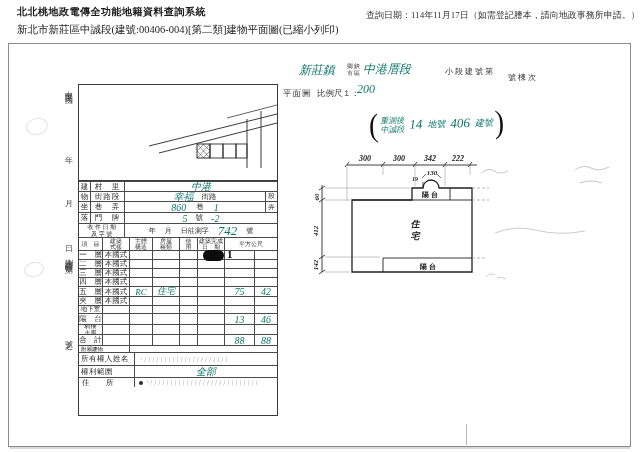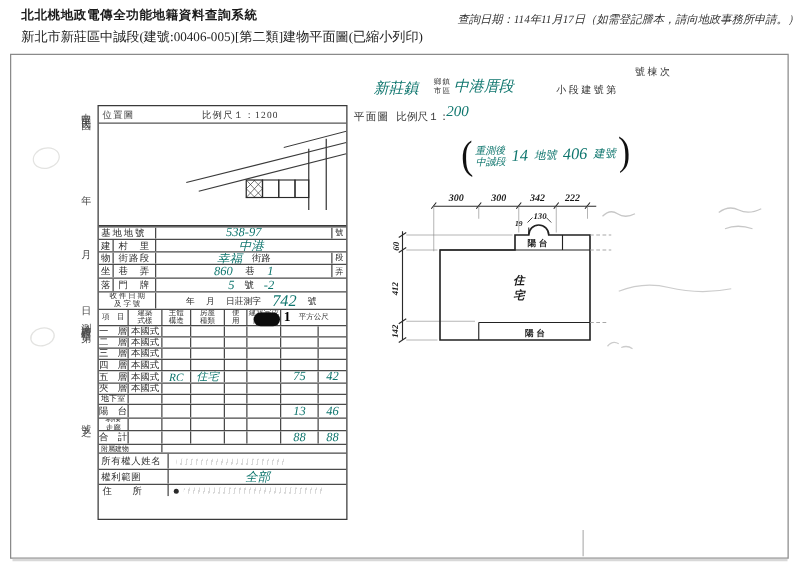--- a/index.html
+++ b/index.html
@@ -2,21 +2,21 @@
 <html><head>
 <meta charset="utf-8">
 <style>
   html,body { margin:0; padding:0; background:#f6f6f4; }
   .page { position:relative; width:640px; height:452px; background:#ffffff; overflow:hidden;
           font-family:"Liberation Serif","DejaVu Serif",serif; color:#222; }
   .abs { position:absolute; }
 
   
   .hdr-title { left:17px; top:5px; font-size:10px; font-weight:700; letter-spacing:.5px; color:#1a1a1a; }
-  .hdr-date  { left:366px; top:9px; font-size:9px; color:#333;font-style:italic; }
+  .hdr-date  { left:366px; top:9px; font-size:9px; color:#333; }
   .hdr-sub   { left:17px; top:23px; font-size:10.5px; color:#222; }
 
   
   .scan { left:8px; top:43px; width:621px; height:402px; border:1px solid #8a8a8a; background:#fff; }
   .scan-shadow { left:10px; top:447px; width:620px; height:2px; background:#d8d8d8; }
   .fold { left:466px; top:424px; width:1px; height:21px; background:#b5b5b5; }
 
   
   .vtxt { writing-mode:vertical-rl; text-orientation:upright; font-size:8px; color:#444; left:62px; letter-spacing:2px; }
   .artifact { border:1px solid #e3e3e1; border-radius:50%; transform:rotate(-14deg); }
@@ -57,21 +57,21 @@
   .stamp-blob { left:203px; top:250px; width:21px; height:11px; background:#0c0c0c; border-radius:6px; }
   .stamp-one { left:227px; top:248px; font-size:11px; font-weight:700; color:#000; }
 
   .footer-note { left:84px; top:418px; font-size:7.5px; letter-spacing:.5px; color:#333; }
 
   
   .site-town { left:299px; top:62px; font-size:12px; }
   .site-twolab { left:347px; top:63px; font-size:6px; line-height:7px; color:#333; letter-spacing:1px; }
   .site-section { left:363px; top:61px; font-size:12px; }
   .site-small { left:445px; top:66px; font-size:8px; letter-spacing:2px; color:#333; }
-  .site-bldg { left:508px; top:52px; font-size:8px; letter-spacing:2px; color:#333; }
+  .site-bldg { left:508px; top:72px; font-size:8px; letter-spacing:2px; color:#333; }
 
   .plan-label { left:283px; top:88px; font-size:8.5px; letter-spacing:1px; color:#333; }
   .plan-scale { left:317px; top:88px; font-size:8.5px; color:#333; }
   .plan-scaleval { left:357px; top:82px; font-size:12px; }
 
   .annot { left:369px; top:110px; display:flex; align-items:center; transform:rotate(-1.5deg); }
   .paren { font-size:28px; font-weight:400; line-height:1; color:#111; transform:scaleY(1.15); }
   .annot-col { display:flex; flex-direction:column; margin:0 2px; }
   .annot-col span { font-size:8px; line-height:9px; }
   .annot-big { font-size:13px; margin:0 3px; }
@@ -84,64 +84,53 @@
   .plantxt { font:700 7px "Liberation Serif", serif; letter-spacing:2px; }
   .plantxt9 { font:italic 700 9px "Liberation Serif", serif; }
 </style>
 </head>
 <body>
 
 <div class="page">
 
   <div class="abs hdr-title">北北桃地政電傳全功能地籍資料查詢系統</div>
   <div class="abs hdr-date">查詢日期：114年11月17日（如需登記謄本，請向地政事務所申請。）</div>
-  <div class="abs hdr-sub">新北市新莊區中誠段(建號:00406-005)[第二類]建物平面圖(已縮小列印)</div>
+  <div class="abs hdr-sub">新北市新莊區中誠段(建號:00406-004)[第二類]建物平面圖(已縮小列印)</div>
 
   <div class="abs scan"></div>
   <div class="abs scan-shadow"></div>
   <div class="abs fold"></div>
 
   <div class="abs vtxt" style="top:84px">中華民國</div>
   <div class="abs vtxt" style="top:150px">年</div>
   <div class="abs vtxt" style="top:193px">月</div>
   <div class="abs vtxt" style="top:238px">日</div>
   <div class="abs vtxt" style="top:252px">測繪圖幅第</div>
   <div class="abs vtxt" style="top:333px">號之</div>
   <div class="abs artifact" style="left:26px; top:118px; width:20px; height:15px;"></div>
   <div class="abs artifact" style="left:24px; top:262px; width:18px; height:13px;"></div>
 
 
   <div class="abs formcol">
 
     <div class="locmap">
-      <div class="locmap-hd">
-        <span class="l1">位置圖</span>
-        <span class="l2">比例尺１：1200</span>
-      </div>
       <svg class="abs" style="left:0;top:13px" width="198" height="82" viewBox="0 0 198 82">
         <path d="M70,48 L198,16" stroke="#3a3a3a" stroke-width="1" fill="none"></path>
         <path d="M80,55 L198,25" stroke="#3a3a3a" stroke-width="1" fill="none"></path>
         <path d="M148,20 L198,7" stroke="#3a3a3a" stroke-width="0.8" fill="none"></path>
         <path d="M168,21 V70" stroke="#3a3a3a" stroke-width="1" fill="none"></path>
         <path d="M182,13 V70" stroke="#3a3a3a" stroke-width="1" fill="none"></path>
         <rect x="118" y="46" width="13" height="14" fill="none" stroke="#2a2a2a" stroke-width="1"></rect>
         <path d="M118,60 L131,46 M118,53 L125,46 M124,60 L131,53 M118,46 L131,60 M118,53 L125,60 M124,46 L131,53" stroke="#2a2a2a" stroke-width="0.5"></path>
         <rect x="131" y="46" width="13" height="14" fill="none" stroke="#2a2a2a" stroke-width="0.9"></rect>
         <rect x="144" y="46" width="13" height="14" fill="none" stroke="#2a2a2a" stroke-width="0.9"></rect>
         <rect x="157" y="46" width="11" height="14" fill="none" stroke="#2a2a2a" stroke-width="0.9"></rect>
       </svg>
     </div>
 
-    <div class="frow" style="height:10px">
-      <div class="cell lblcell">基地地號</div>
-      <div class="cell vcell">
-          <span class="hw hw10">538-97</span>
-        </div>
-      <div class="cell sfx last">號</div>
-    </div>
 
     <div class="frow" style="height:10px">
       <div class="cell gcell">建</div>
       <div class="cell glbl">村　里</div>
       <div class="cell vcell last">
           <span class="hw hw10">中港</span>
         </div>
     </div>
     <div class="frow" style="height:10px">
       <div class="cell gcell">物</div>

